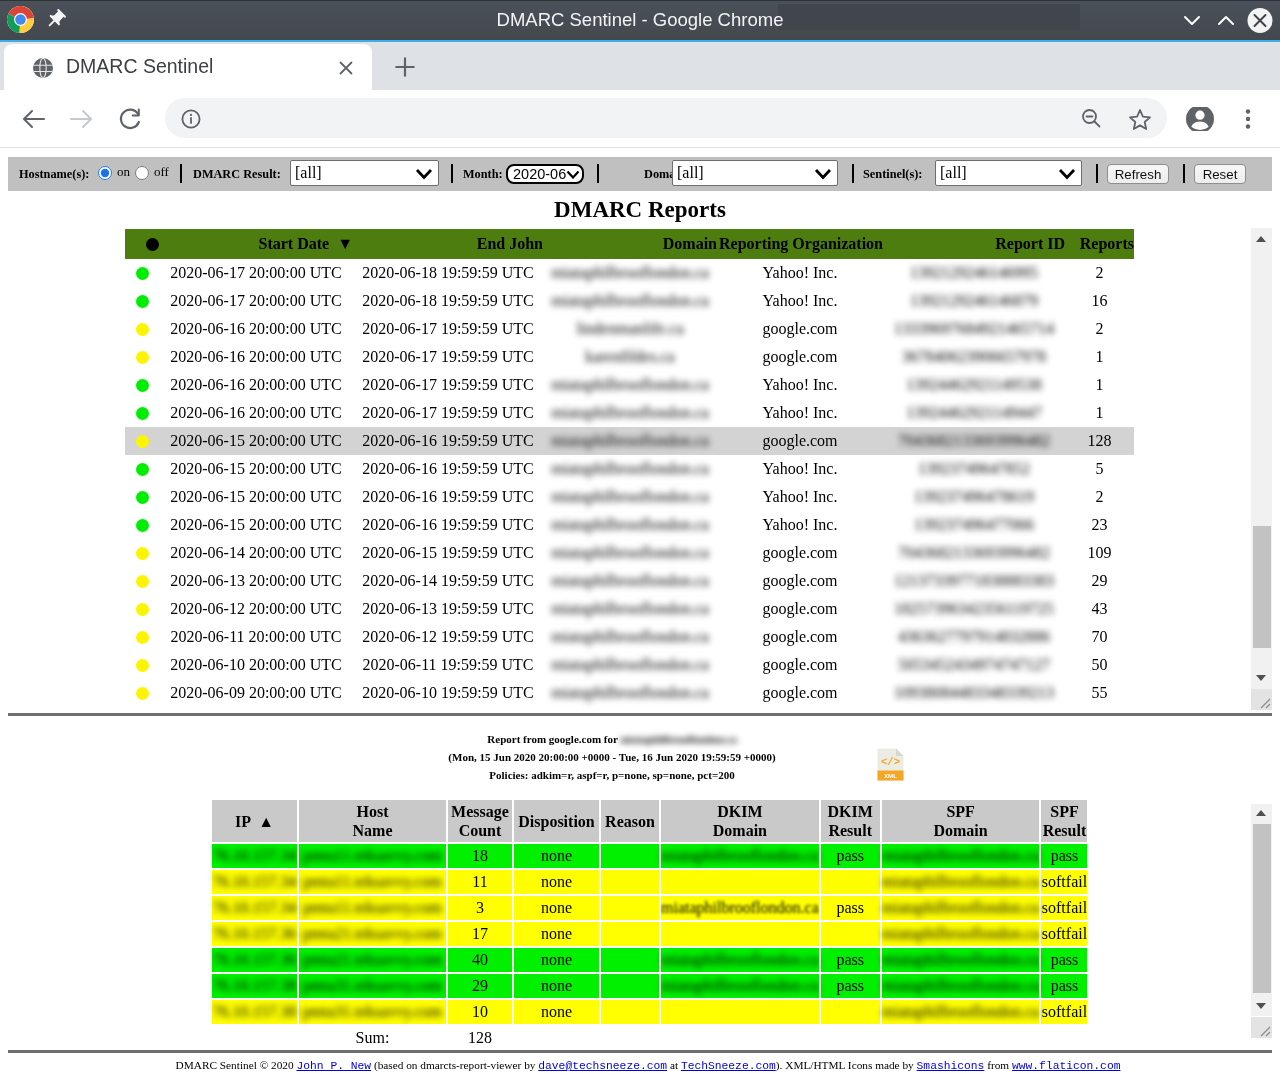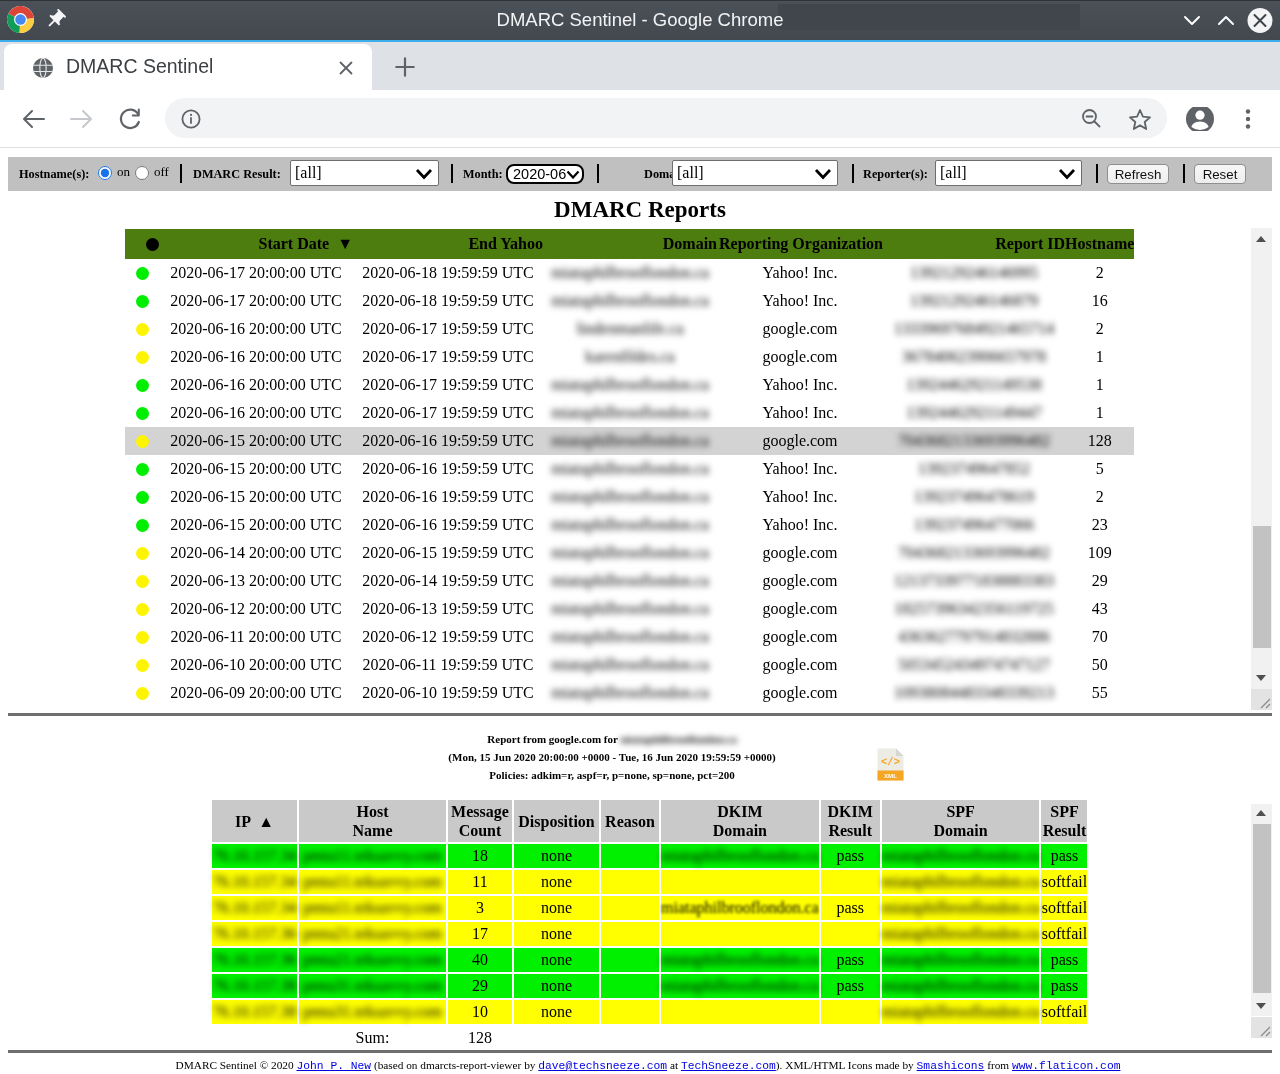--- a/index.html
+++ b/index.html
@@ -154,41 +154,41 @@
 <div class="abs" style="left:505px;top:10px;font:14.5px/15px 'Liberation Sans',sans-serif;">2020-06</div>
 <svg class="abs" style="left:558px;top:13px;" width="14" height="9" viewBox="0 0 14 9">
         <path d="M1.5 1.5 L7 7.5 L12.5 1.5" stroke="#000" stroke-width="2.2" fill="none"></path>
       </svg>
 <div class="abs msep" style="left:589px;"></div>
 <div class="abs mlabel" style="left:636px;">Domain(s):</div>
 <div class="abs msel" style="left:664px;width:166px;">[all]<svg width="20" height="12" viewBox="0 0 20 12">
           <path d="M3 2 L10 9.5 L17 2" stroke="#000" stroke-width="2.8" fill="none"></path>
         </svg></div>
 <div class="abs msep" style="left:844px;"></div>
-<div class="abs mlabel" style="left:855px;">Reporter(s):</div>
+<div class="abs mlabel" style="left:855px;">Sentinel(s):</div>
 <div class="abs msel" style="left:927px;width:147px;">[all]<svg width="20" height="12" viewBox="0 0 20 12">
           <path d="M3 2 L10 9.5 L17 2" stroke="#000" stroke-width="2.8" fill="none"></path>
         </svg></div>
 <div class="abs msep" style="left:1088px;"></div>
 <button class="btn" style="left:1099px;width:62px;">Refresh</button>
 <div class="abs msep" style="left:1175px;"></div>
 <button class="btn" style="left:1186px;width:52px;">Reset</button>
 </div>
   <div class="abs" id="h2">DMARC Reports</div>
   <div class="abs" style="left:0;top:227px;width:1251px;height:483px;overflow:hidden;">
     <table id="t1" class="abs" style="left:125px;top:2px;">
         <tbody>
           <tr>
             <th style="width:34px;"><span class="dot" style="background:#000;"></span></th>
             <th style="width:194px;">Start Date &nbsp;▼</th>
-            <th style="width:190px;">End Yahoo</th>
+            <th style="width:190px;">End John</th>
             <th style="width:174px;">Domain</th>
             <th style="width:166px;">Reporting Organization</th>
             <th style="width:182px;">Report ID</th>
-            <th style="width:69px;">Hostname</th>
+            <th style="width:69px;">Reports</th>
           </tr>
 <tr>
             <td><span class="dot dg"></span></td>
             <td>2020-06-17 20:00:00 UTC</td>
             <td>2020-06-18 19:59:59 UTC</td>
             <td><span class="blur">miataphilbrooflondon.ca</span></td>
             <td>Yahoo! Inc.</td>
             <td><span class="blur">1392129246146995</span></td>
             <td>2</td>
           </tr>

